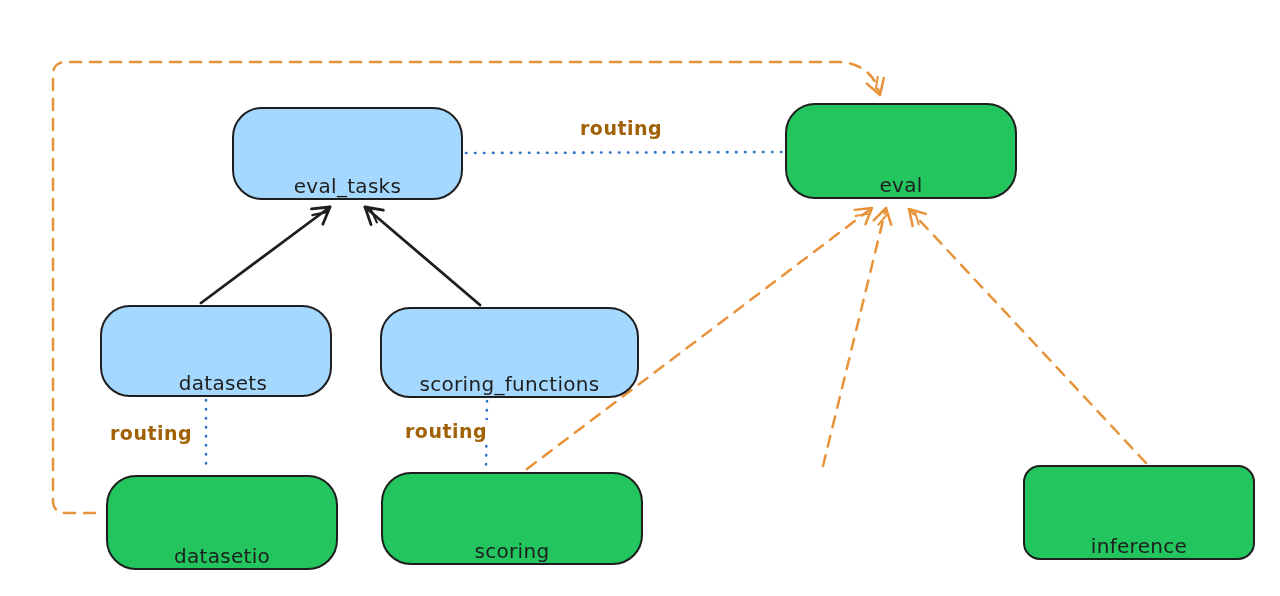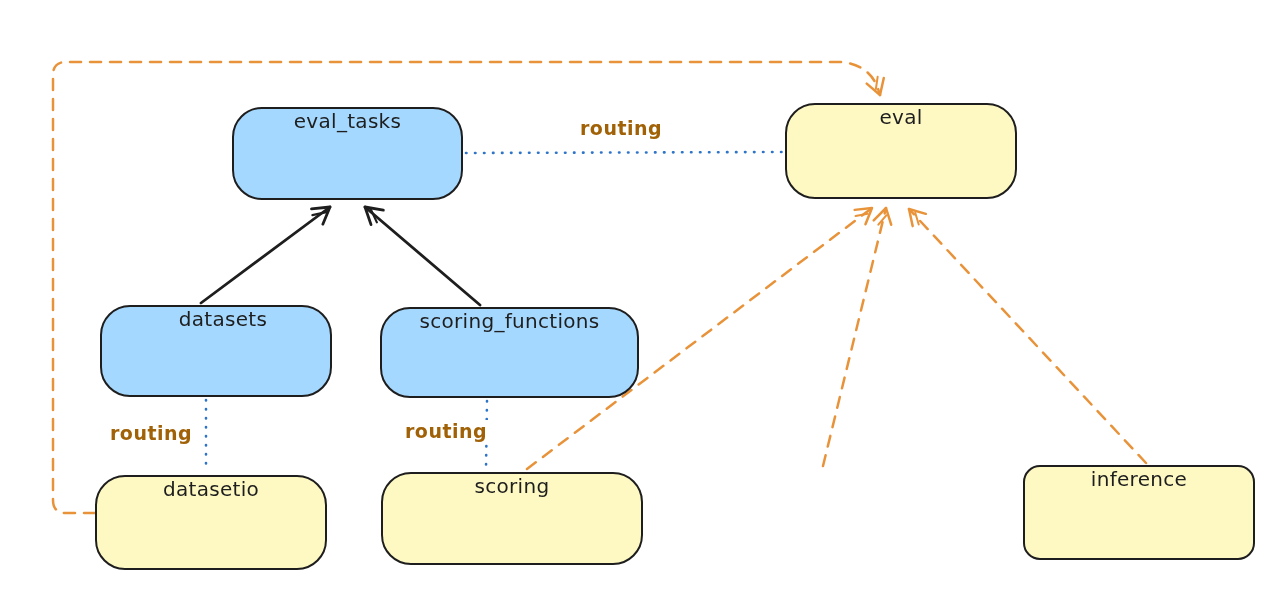--- a/index.html
+++ b/index.html
@@ -14,35 +14,35 @@
   .edges-layer {
     position: absolute;
     left: 0; top: 0;
     width: 1280px; height: 596px;
   }
   .node {
     position: absolute;
     border: 2.5px solid #1e1e1e;
     border-radius: 30px;
     display: flex;
-    align-items: flex-start;
+    align-items: flex-end;
     justify-content: center;
     box-sizing: border-box;
     font-size: 20px;
     color: #1e1e1e;
     letter-spacing: 0.3px;
   }
   .node.blue  { background: #a5d8ff; }
-  .node.green { background: #fef9c3; }
+  .node.green { background: #22c55e; }
 
   .n-eval_tasks        { left: 232px;  top: 107px; width: 231px; height: 93px; }
   .n-eval              { left: 785px;  top: 103px; width: 232px; height: 96px; }
   .n-datasets          { left: 100px;   top: 305px; width: 232px; height: 92px; padding-left: 14px; }
   .n-scoring_functions { left: 380px;  top: 307px; width: 259px; height: 91px; }
-  .n-datasetio         { left: 95px;   top: 475px; width: 232px; height: 95px; }
+  .n-datasetio         { left: 106px;   top: 475px; width: 232px; height: 95px; }
   .n-scoring           { left: 381px;  top: 472px; width: 262px; height: 93px; }
   .n-agents            { left: 708px;  top: 468px; width: 232px; height: 95px; }
   .n-inference         { left: 1023px; top: 465px; width: 232px; height: 95px; border-radius: 17px; }
 
   .edge-label {
     position: absolute;
     color: #a16207;
     font-size: 19px;
     font-weight: bold;
     letter-spacing: 0.5px;

